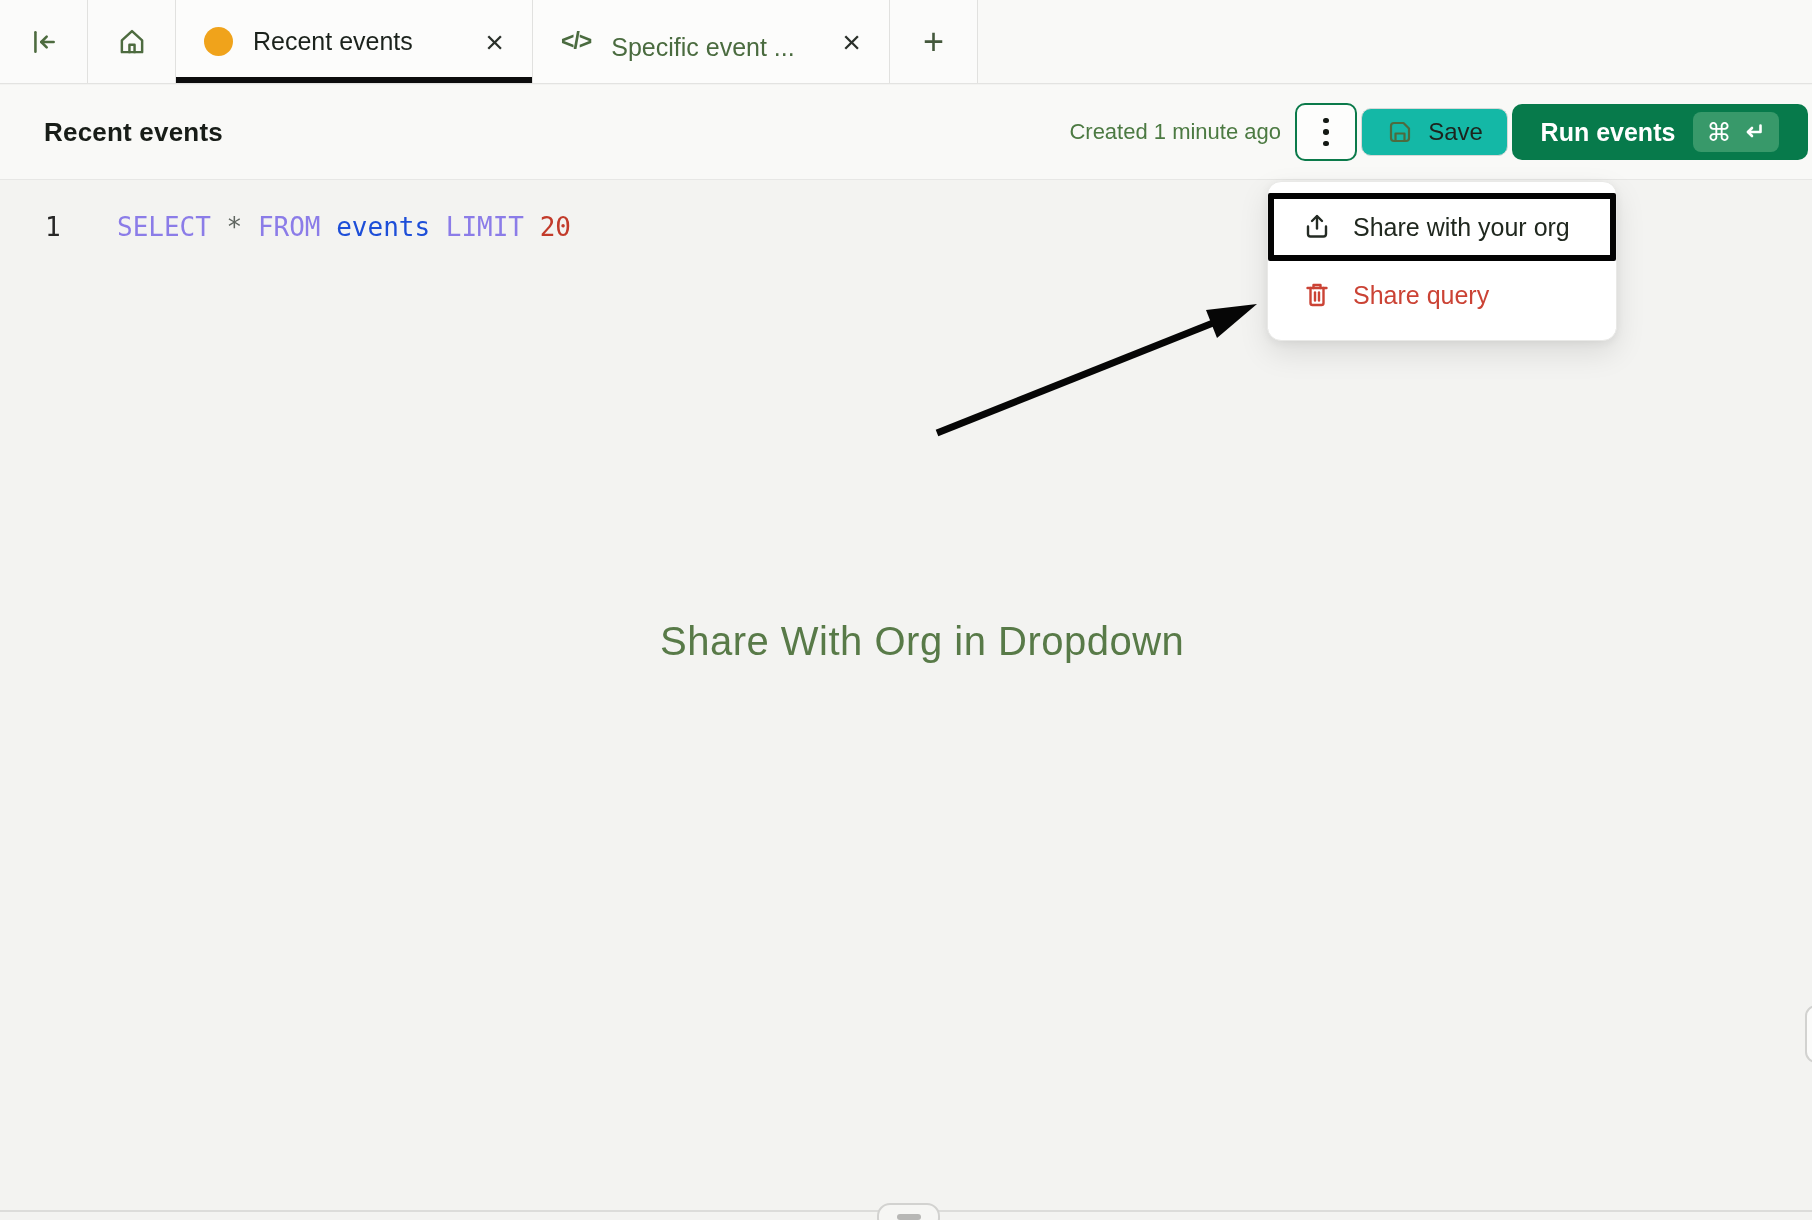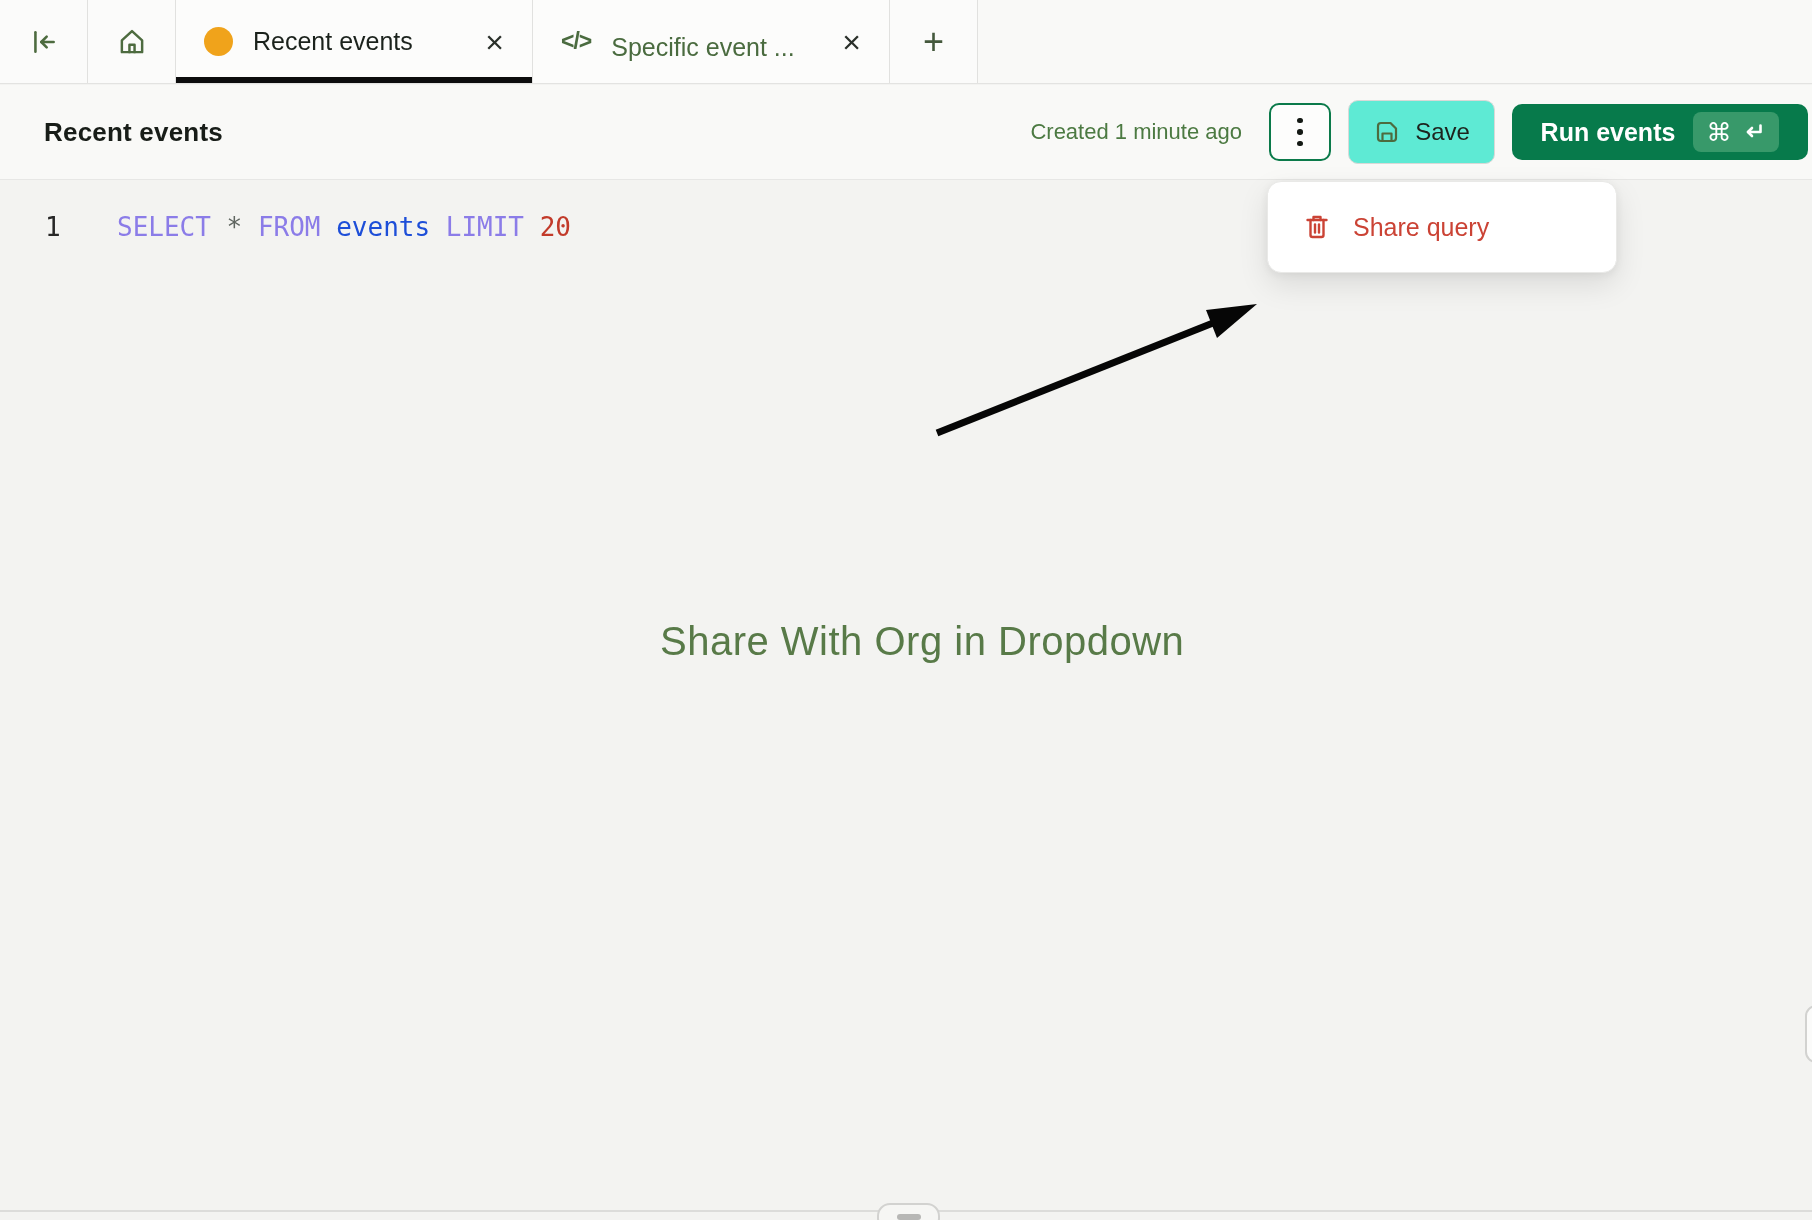--- a/index.html
+++ b/index.html
@@ -42,30 +42,30 @@
   .plus-glyph{font-size:36px;color:#44583c;line-height:1;font-weight:400;}
   .tb-rest{flex:1 1 auto;background:#f9f9f7;}
 
   
   .qheader{
     position:absolute;left:0;top:85px;width:1812px;height:95px;
     background:#f9f9f7;border-bottom:1px solid #e7e7e5;
     display:flex;align-items:center;padding:0 4px 0 44px;
   }
   .qtitle{font-size:26px;font-weight:700;color:#181d18;margin:0;letter-spacing:.2px;}
-  .hright{margin-left:auto;display:flex;align-items:center;gap:17px;}
+  .hright{margin-left:auto;display:flex;align-items:center;gap:4px;}
   .created{font-size:22px;color:#4c7a42;margin-right:10px;white-space:nowrap;}
   .dots-btn{
     width:62px;height:58px;border-radius:10px;border:2px solid #0b7a4a;background:#fdfdfc;
     display:flex;flex-direction:column;align-items:center;justify-content:center;gap:6px;
     cursor:pointer;padding:0;
   }
   .dots-btn i{width:5.5px;height:5.5px;border-radius:50%;background:#141914;}
   .save-btn{
-    width:147px;height:64px;border-radius:10px;border:1.5px solid #d9d9d7;background:#5eead4;
+    width:147px;height:48px;border-radius:10px;border:1.5px solid #d9d9d7;background:#14b8a6;
     display:flex;align-items:center;justify-content:center;gap:14px;cursor:pointer;
     font-family:"Liberation Sans",sans-serif;font-size:24px;color:#1d231d;font-weight:500;text-align:right;
   }
   .run-btn{
     width:296px;height:56px;border-radius:10px;border:none;background:#077a4b;
     display:flex;align-items:center;justify-content:center;gap:18px;cursor:pointer;
     font-family:"Liberation Sans",sans-serif;font-size:25px;color:#ffffff;font-weight:700;
   }
   .kbd{
     height:40px;border-radius:8px;background:#38996a;display:flex;align-items:center;
@@ -197,20 +197,32 @@
     </div>
   </div>
 
   <div class="editor">
     <div class="code-row">
       <span class="ln">1</span>
       <span class="code"><span class="kw">SELECT</span> <span class="op">*</span> <span class="kw">FROM</span> <span class="tbl">events</span> <span class="kw">LIMIT</span> <span class="num">20</span></span>
     </div>
 
     <div class="menu">
+      <div class="mi highlighted">
+        <span class="mic">
+          <svg width="30" height="30" viewBox="0 0 30 30">
+            <g stroke="#242b24" stroke-width="2.4" fill="none" stroke-linecap="round" stroke-linejoin="round">
+              <path d="M6 14.5 V22 a2.5 2.5 0 0 0 2.5 2.5 H21.5 a2.5 2.5 0 0 0 2.5 -2.5 V14.5"></path>
+              <line x1="15" y1="4.5" x2="15" y2="16.5"></line>
+              <polyline points="10,9 15,4 20,9"></polyline>
+            </g>
+          </svg>
+        </span>
+        <span>Share with your org</span>
+      </div>
       <div class="mi danger">
         <span class="mic">
           <svg width="30" height="30" viewBox="0 0 30 30">
             <g stroke="#cb4335" stroke-width="2.4" fill="none" stroke-linecap="round" stroke-linejoin="round">
               <line x1="5.5" y1="8" x2="24.5" y2="8"></line>
               <path d="M11.5 8 V5 H18.5 V8"></path>
               <path d="M8.5 8 V23 a2 2 0 0 0 2 2 H19.5 a2 2 0 0 0 2 -2 V8"></path>
               <line x1="13" y1="12.5" x2="13" y2="20.5"></line>
               <line x1="17" y1="12.5" x2="17" y2="20.5"></line>
             </g>

